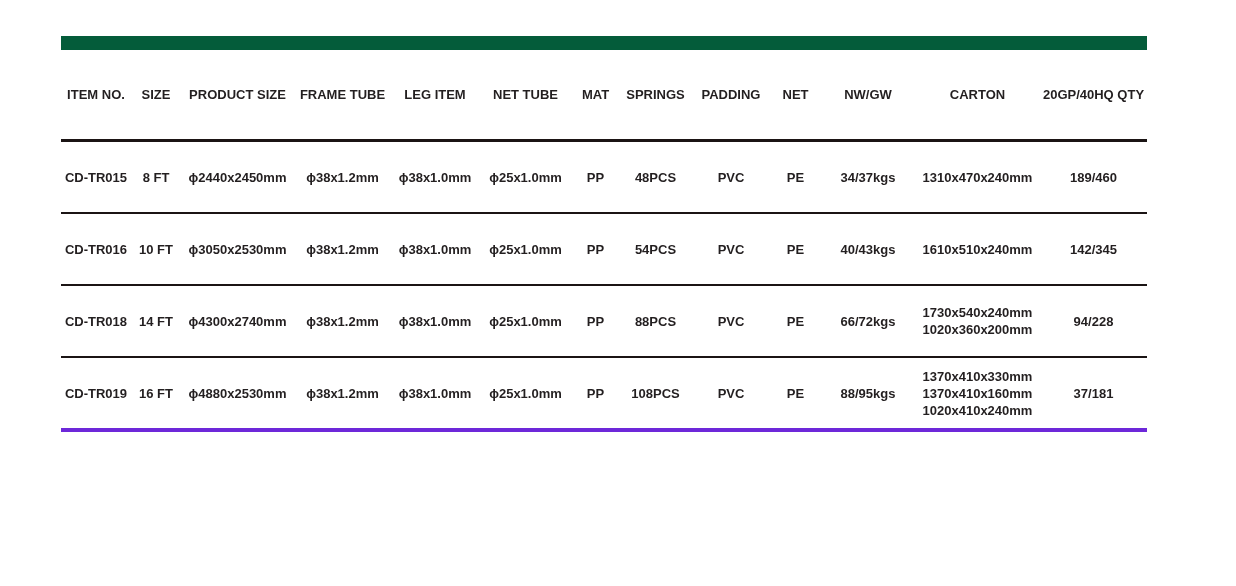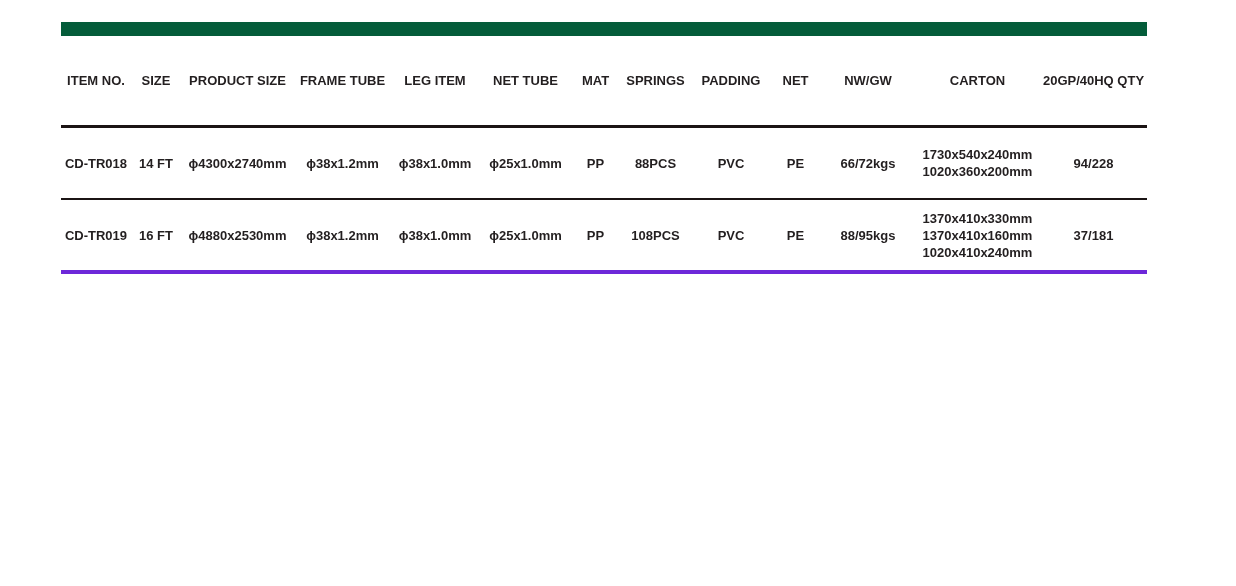--- a/index.html
+++ b/index.html
@@ -13,21 +13,21 @@
   }
   .sheet {
     position: relative;
     width: 1236px;
     height: 586px;
     background: #ffffff;
   }
   .content {
     position: absolute;
     left: 61px;
-    top: 22px;
+    top: 36px;
     width: 1086px;
   }
   .accent-bar {
     width: 1086px;
     height: 14px;
     margin-bottom: 0;
   }
   table.spec {
     border-collapse: collapse;
     table-layout: fixed;
@@ -97,20 +97,50 @@
             <th>SPRINGS</th>
             <th>PADDING</th>
             <th>NET</th>
             <th>NW/GW</th>
             <th>CARTON</th>
             <th>20GP/40HQ QTY</th>
           </tr>
       </thead>
       <tbody id="spec-body">
           <tr>
+            <td>CD-TR015</td>
+            <td>8 FT</td>
+            <td>ϕ2440x2450mm</td>
+            <td>ϕ38x1.2mm</td>
+            <td>ϕ38x1.0mm</td>
+            <td>ϕ25x1.0mm</td>
+            <td>PP</td>
+            <td>48PCS</td>
+            <td>PVC</td>
+            <td>PE</td>
+            <td>34/37kgs</td>
+            <td class="carton-cell">1310x470x240mm</td>
+            <td>189/460</td>
+          </tr>
+          <tr>
+            <td>CD-TR016</td>
+            <td>10 FT</td>
+            <td>ϕ3050x2530mm</td>
+            <td>ϕ38x1.2mm</td>
+            <td>ϕ38x1.0mm</td>
+            <td>ϕ25x1.0mm</td>
+            <td>PP</td>
+            <td>54PCS</td>
+            <td>PVC</td>
+            <td>PE</td>
+            <td>40/43kgs</td>
+            <td class="carton-cell">1610x510x240mm</td>
+            <td>142/345</td>
+          </tr>
+          <tr>
             <td>CD-TR018</td>
             <td>14 FT</td>
             <td>ϕ4300x2740mm</td>
             <td>ϕ38x1.2mm</td>
             <td>ϕ38x1.0mm</td>
             <td>ϕ25x1.0mm</td>
             <td>PP</td>
             <td>88PCS</td>
             <td>PVC</td>
             <td>PE</td>

